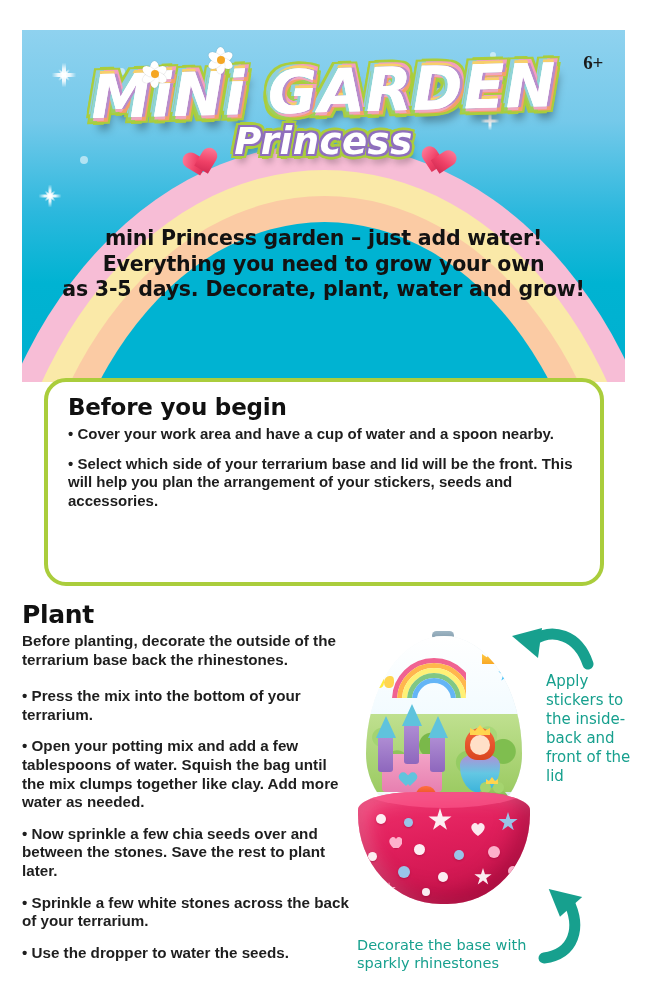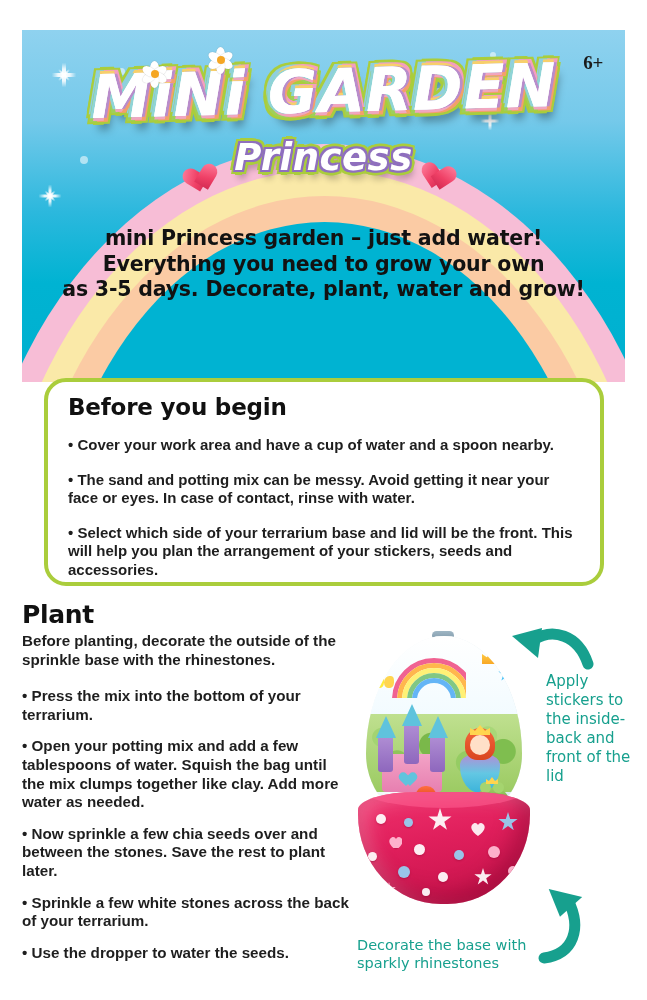--- a/index.html
+++ b/index.html
@@ -67,21 +67,21 @@
   
   .tagline{position:absolute;left:0;right:0;top:196px;text-align:center;
            font-family:"DejaVu Sans",sans-serif;font-weight:bold;font-size:20.5px;line-height:25.5px;
            color:#121212;padding:0 14px;letter-spacing:-.2px;}
 
   
   .begin-box{position:absolute;left:44px;top:378px;width:560px;height:208px;box-sizing:border-box;
              background:#ffffff;border:4px solid #aacd3c;border-radius:22px;padding:10px 20px 8px 20px;}
   .begin-title{font-family:"DejaVu Sans",sans-serif;font-weight:bold;font-size:23px;color:#111;
                margin:2px 0 5px 0;letter-spacing:-.2px;}
-  .begin-list p{margin:16px 0 11px 0;font-size:15px;line-height:18.5px;font-weight:bold;color:#1e1e1e;}
+  .begin-list p{margin:0 0 11px 0;font-size:15px;line-height:18.5px;font-weight:bold;color:#1e1e1e;}
   .begin-list p:last-child{margin-bottom:0;}
 
   
   .plant-title{position:absolute;left:22px;top:600px;font-family:"DejaVu Sans",sans-serif;
                font-weight:bold;font-size:25px;color:#111;letter-spacing:-.3px;}
   .plant-col{position:absolute;left:22px;top:632px;width:330px;}
   .plant-col p{margin:0 0 13px 0;font-size:15.2px;line-height:18.6px;font-weight:bold;color:#1e1e1e;}
   .plant-col p.intro{margin-bottom:18px;}
 
   
@@ -241,46 +241,45 @@
       <span class="daisy" style="left:118px;top:-8px;">
         <i style="transform:rotate(0deg) translateY(-6px);"></i>
           <i style="transform:rotate(60deg) translateY(-6px);"></i>
         <i style="transform:rotate(120deg) translateY(-6px);"></i>
           <i style="transform:rotate(180deg) translateY(-6px);"></i>
         <i style="transform:rotate(240deg) translateY(-6px);"></i>
           <i style="transform:rotate(300deg) translateY(-6px);"></i>
           <u></u>
       </span>
     </div>
-    <div style="position:relative;display:inline-block;width:100%;text-align:center;margin-top:16px;">
+    <div style="position:relative;display:inline-block;width:100%;text-align:center;">
       <span class="heart" style="left:168px;top:22px;transform:rotate(-14deg);"></span>
       <span class="logo-sub">Princess</span>
       <span class="heart" style="right:168px;top:22px;transform:rotate(12deg);"></span>
     </div>
   </div>
 
   <div class="tagline">
       <div>mini Princess garden – just add water!</div>
       <div>Everything you need to grow your own</div>
       <div>as 3-5 days. Decorate, plant, water and grow!</div>
     </div>
 </div>
 
 <div class="begin-box">
   <div class="begin-title">Before you begin</div>
   <div class="begin-list">
     <p>• Cover your work area and have a cup of water and a spoon nearby.</p>
-    <p>• The sand and potting mix can be messy. Avoid getting it near your face or eyes. In case of contact, rinse with water.</p>
     <p>• Select which side of your terrarium base and lid will be the front. This will help you plan the arrangement of your stickers, seeds and accessories.</p>
   </div>
 </div>
 
 <div class="plant-title">Plant</div>
 <div class="plant-col">
-  <p class="intro">Before planting, decorate the outside of the sprinkle base with the rhinestones.</p>
+  <p class="intro">Before planting, decorate the outside of the terrarium base back the rhinestones.</p>
   <p>• Press the mix into the bottom of your terrarium.</p>
   <p>• Open your potting mix and add a few tablespoons of water. Squish the bag until the mix clumps together like clay. Add more water as needed.</p>
   <p>• Now sprinkle a few chia seeds over and between the stones. Save the rest to plant later.</p>
   <p>• Sprinkle a few white stones across the back of your terrarium.</p>
   <p>• Use the dropper to water the seeds.</p>
 </div>
 
 <div class="product">
   <div class="lid-knob"></div>
   <div class="egg-dome">

